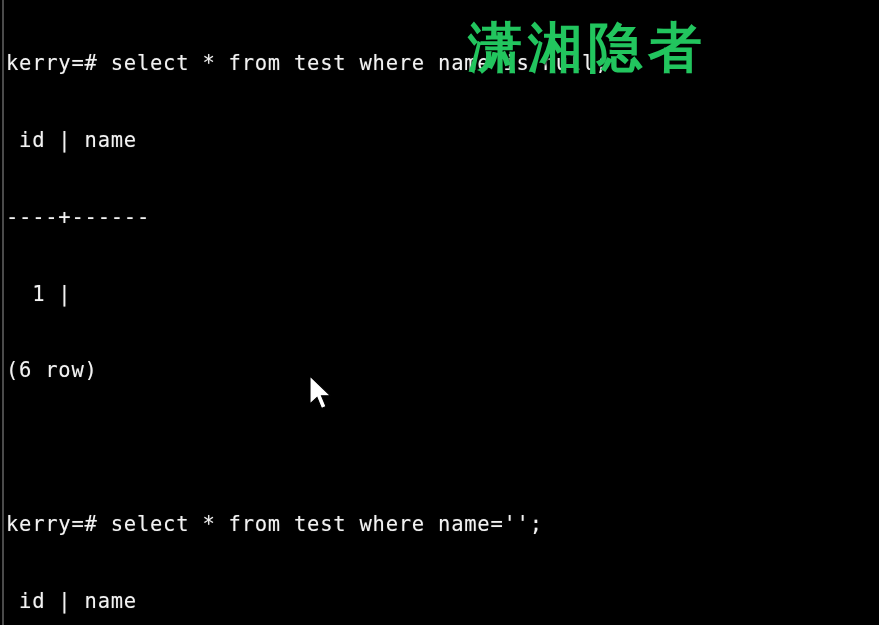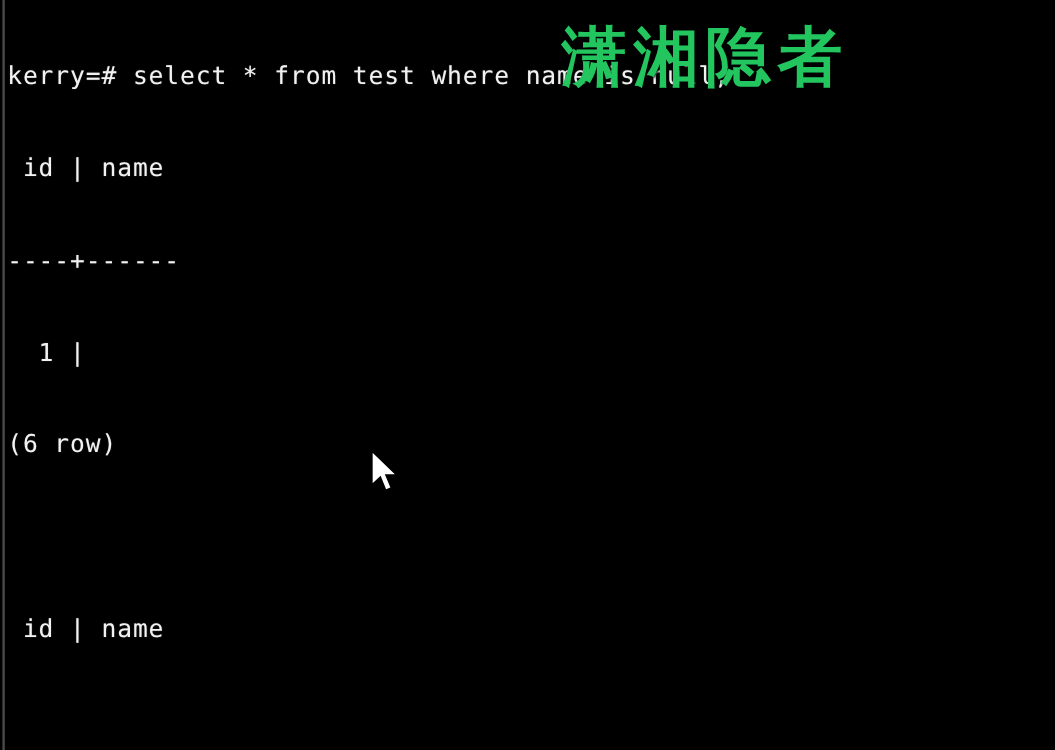--- a/index.html
+++ b/index.html
@@ -93,20 +93,21 @@
 
   <div id="left-edge-rule"></div>
 
   <div id="console-output">
     <span class="term-line">kerry=# select * from test where name is null;</span>
     <span class="term-line"> id | name</span>
     <span class="term-line">----+------</span>
     <span class="term-line">  1 |</span>
     <span class="term-line">(6 row)</span>
     <span class="term-line blank"></span>
+    <span class="term-line">kerry=# select * from test where name='';</span>
     <span class="term-line"> id | name</span>
     
     
     
     
     
     
     
     
     

